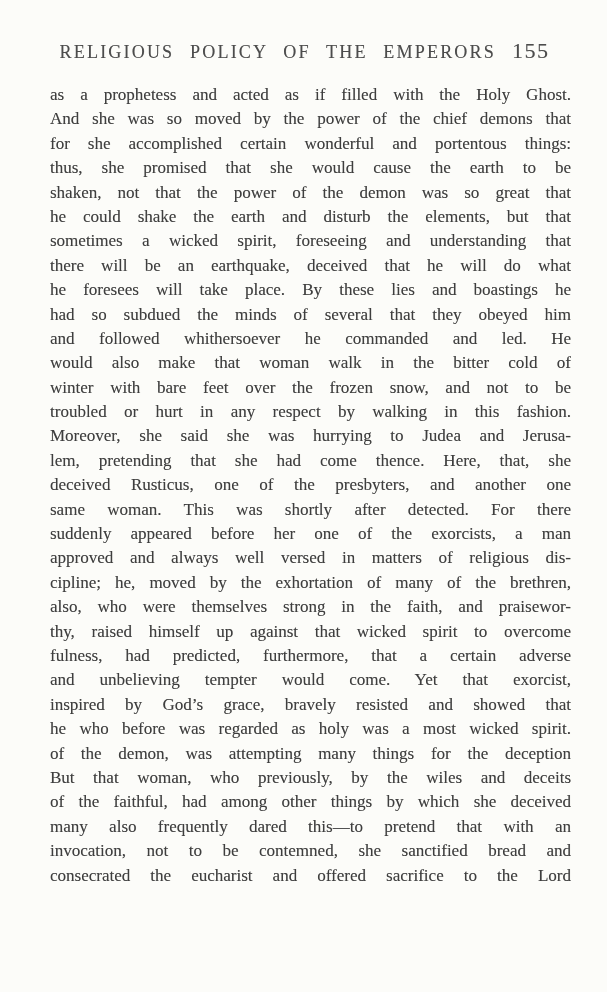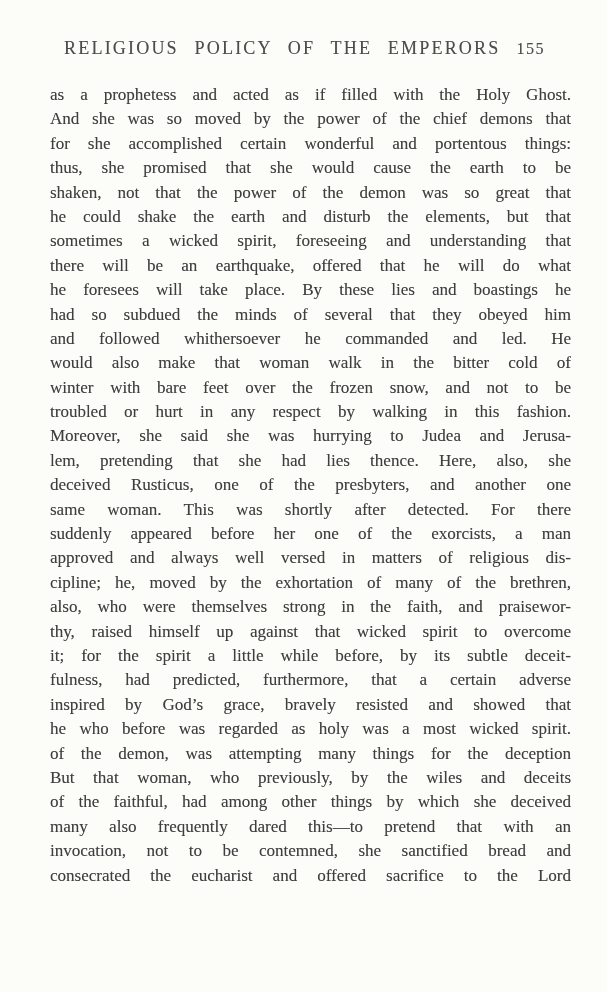--- a/index.html
+++ b/index.html
@@ -34,21 +34,21 @@
     gap:16px;
     font-size:18px;
     letter-spacing:2.2px;
     word-spacing:9px;
     color:var(--head-ink);
     text-shadow:0.2px 0.2px 0.35px rgba(70,70,70,0.35);
     white-space:nowrap;
     text-align:right;
   }
   .page-number{
-    font-size:16px;
+    font-size:22px;
     letter-spacing:1.5px;
     font-variant-numeric:oldstyle-nums;
   }
   .text-block{
     position:absolute;
     top:83px;
     left:38px;
     width:533px;
   }
   .line{
@@ -75,38 +75,38 @@
   </header>
 
   <main class="text-block">
     <div class="line">as a prophetess and acted as if filled with the Holy Ghost.</div>
     <div class="line">And she was so moved by the power of the chief demons that</div>
     <div class="line">for she accomplished certain wonderful and portentous things:</div>
     <div class="line">thus, she promised that she would cause the earth to be</div>
     <div class="line">shaken, not that the power of the demon was so great that</div>
     <div class="line">he could shake the earth and disturb the elements, but that</div>
     <div class="line">sometimes a wicked spirit, foreseeing and understanding that</div>
-    <div class="line">there will be an earthquake, offered that he will do what</div>
+    <div class="line">there will be an earthquake, deceived that he will do what</div>
     <div class="line">he foresees will take place. By these lies and boastings he</div>
     <div class="line">had so subdued the minds of several that they obeyed him</div>
     <div class="line">and followed whithersoever he commanded and led. He</div>
     <div class="line">would also make that woman walk in the bitter cold of</div>
     <div class="line">winter with bare feet over the frozen snow, and not to be</div>
     <div class="line">troubled or hurt in any respect by walking in this fashion.</div>
     <div class="line">Moreover, she said she was hurrying to Judea and Jerusa-</div>
-    <div class="line">lem, pretending that she had lies thence. Here, also, she</div>
+    <div class="line">lem, pretending that she had come thence. Here, that, she</div>
     <div class="line">deceived Rusticus, one of the presbyters, and another one</div>
     <div class="line">same woman. This was shortly after detected. For there</div>
     <div class="line">suddenly appeared before her one of the exorcists, a man</div>
     <div class="line">approved and always well versed in matters of religious dis-</div>
     <div class="line">cipline; he, moved by the exhortation of many of the brethren,</div>
     <div class="line">also, who were themselves strong in the faith, and praisewor-</div>
     <div class="line">thy, raised himself up against that wicked spirit to overcome</div>
-    <div class="line">it; for the spirit a little while before, by its subtle deceit-</div>
     <div class="line">fulness, had predicted, furthermore, that a certain adverse</div>
+    <div class="line">and unbelieving tempter would come. Yet that exorcist,</div>
     <div class="line">inspired by God’s grace, bravely resisted and showed that</div>
     <div class="line">he who before was regarded as holy was a most wicked spirit.</div>
     <div class="line">of the demon, was attempting many things for the deception</div>
     <div class="line">But that woman, who previously, by the wiles and deceits</div>
     <div class="line">of the faithful, had among other things by which she deceived</div>
     <div class="line">many also frequently dared this—to pretend that with an</div>
     <div class="line">invocation, not to be contemned, she sanctified bread and</div>
     <div class="line">consecrated the eucharist and offered sacrifice to the Lord</div>
   </main>
 

